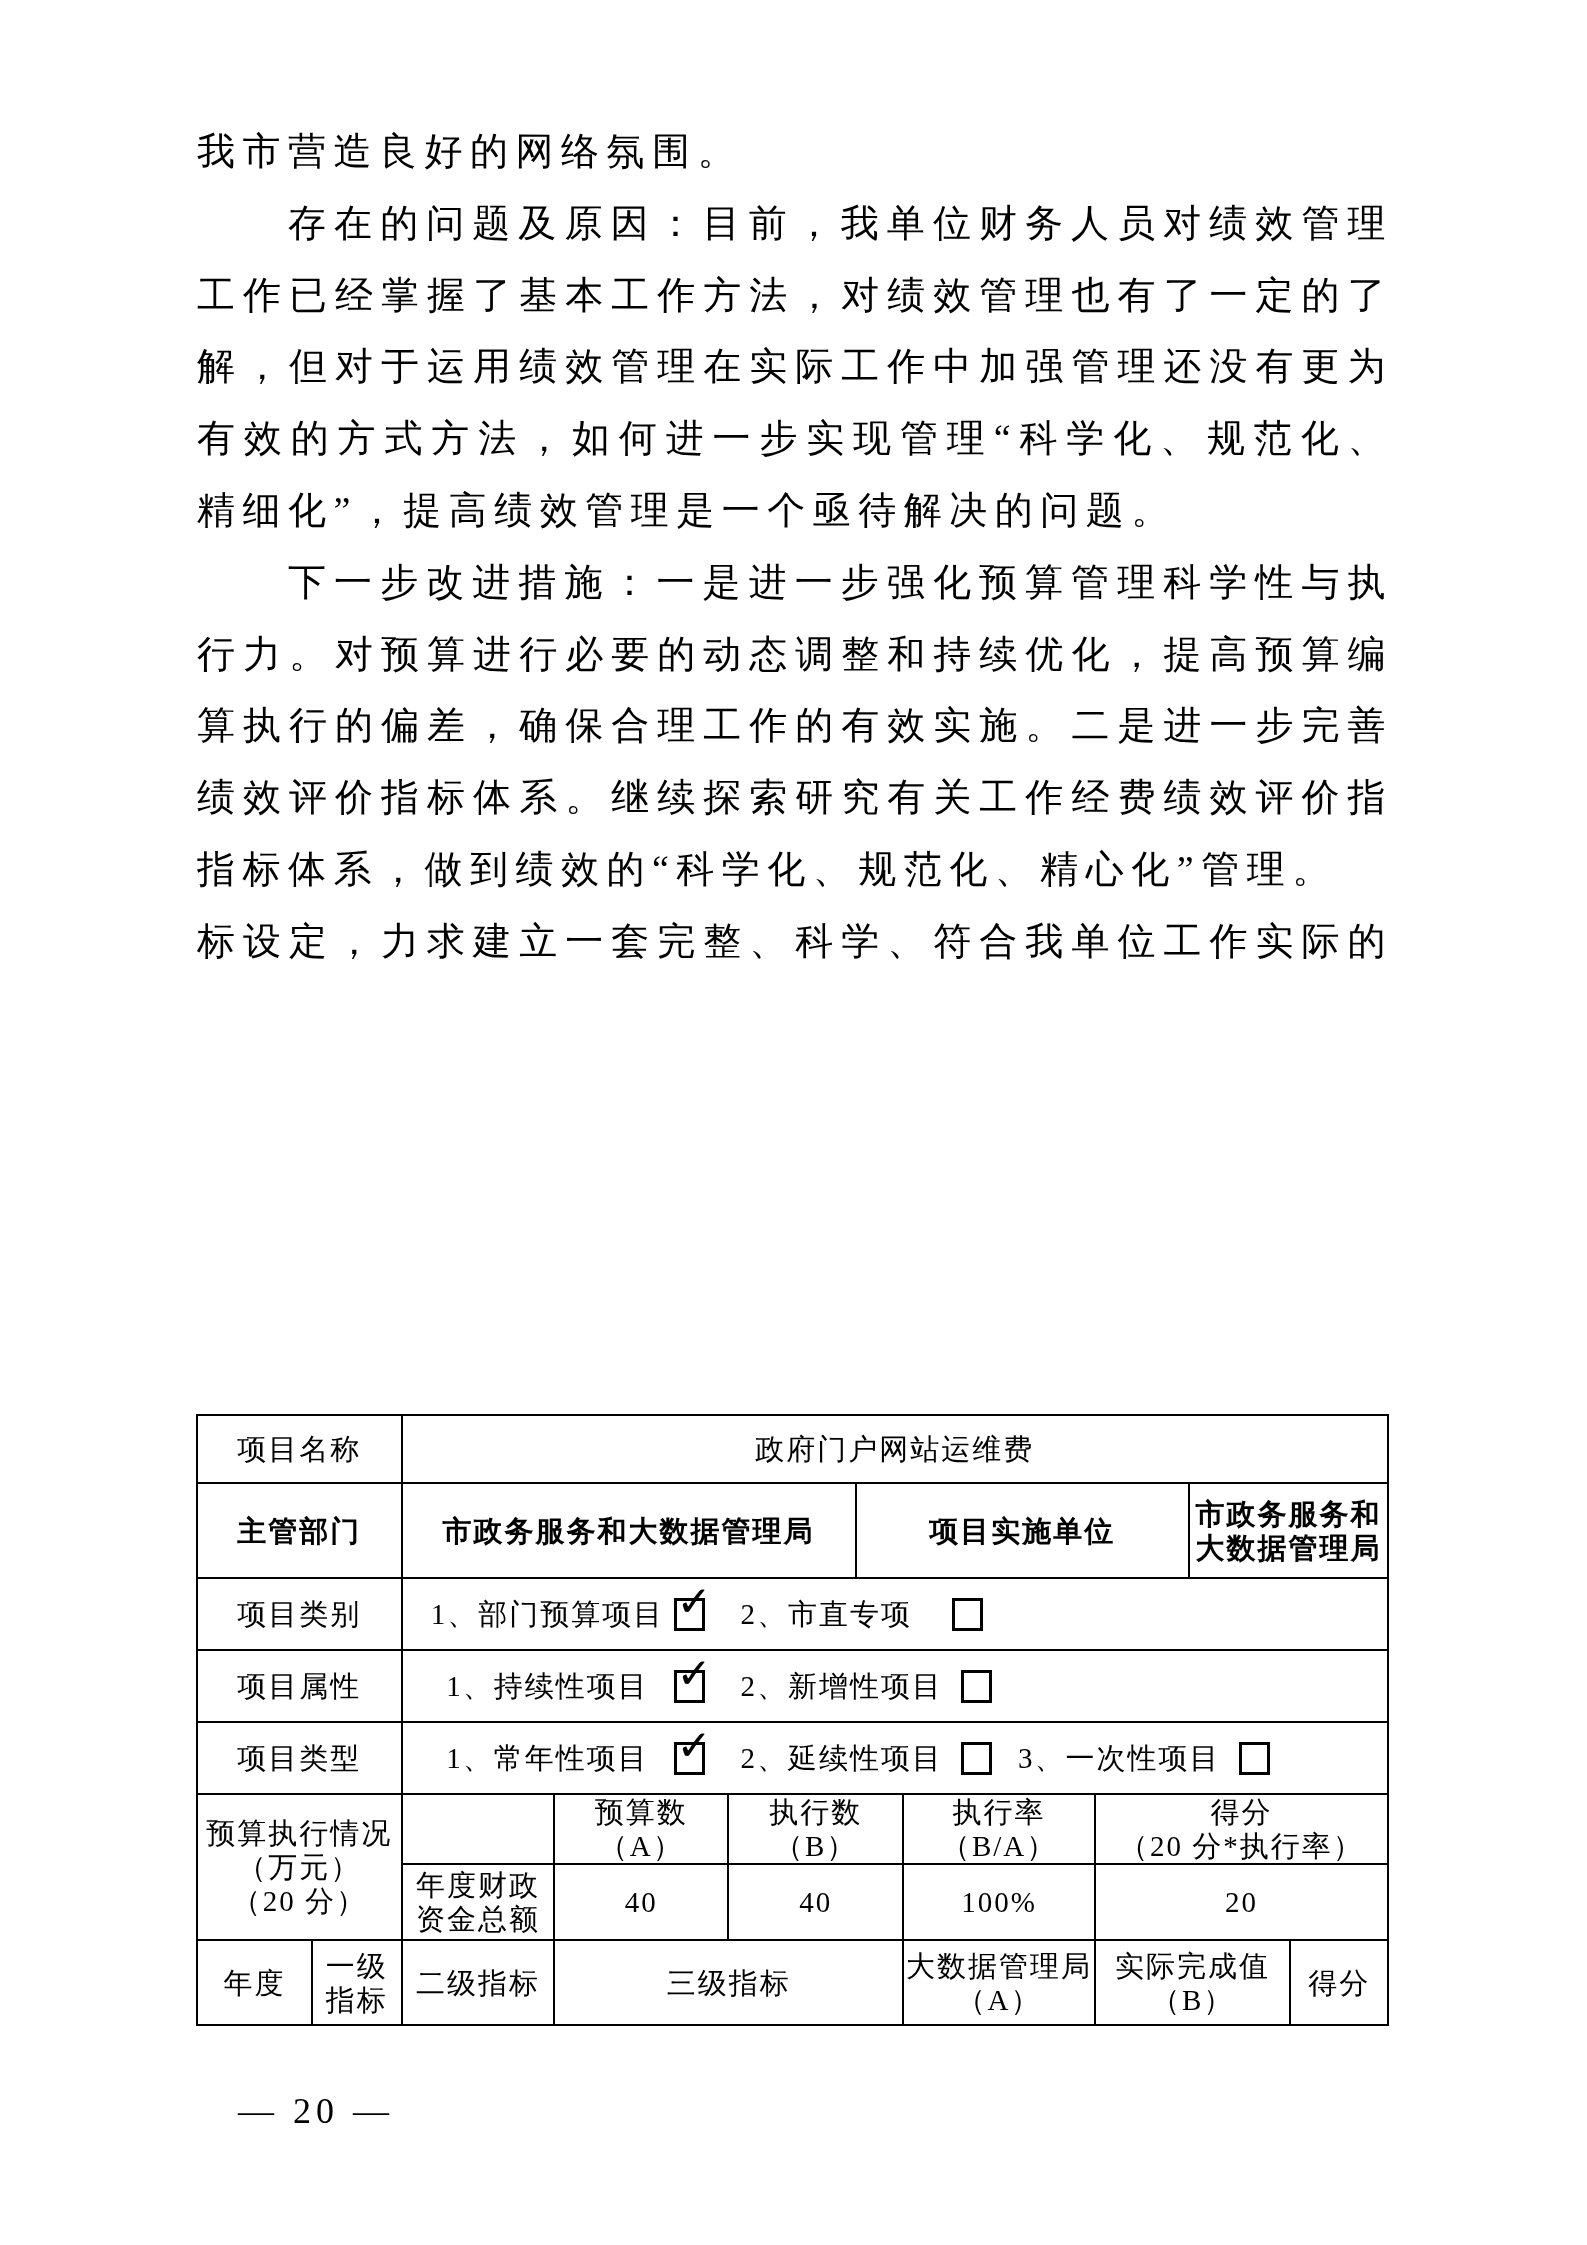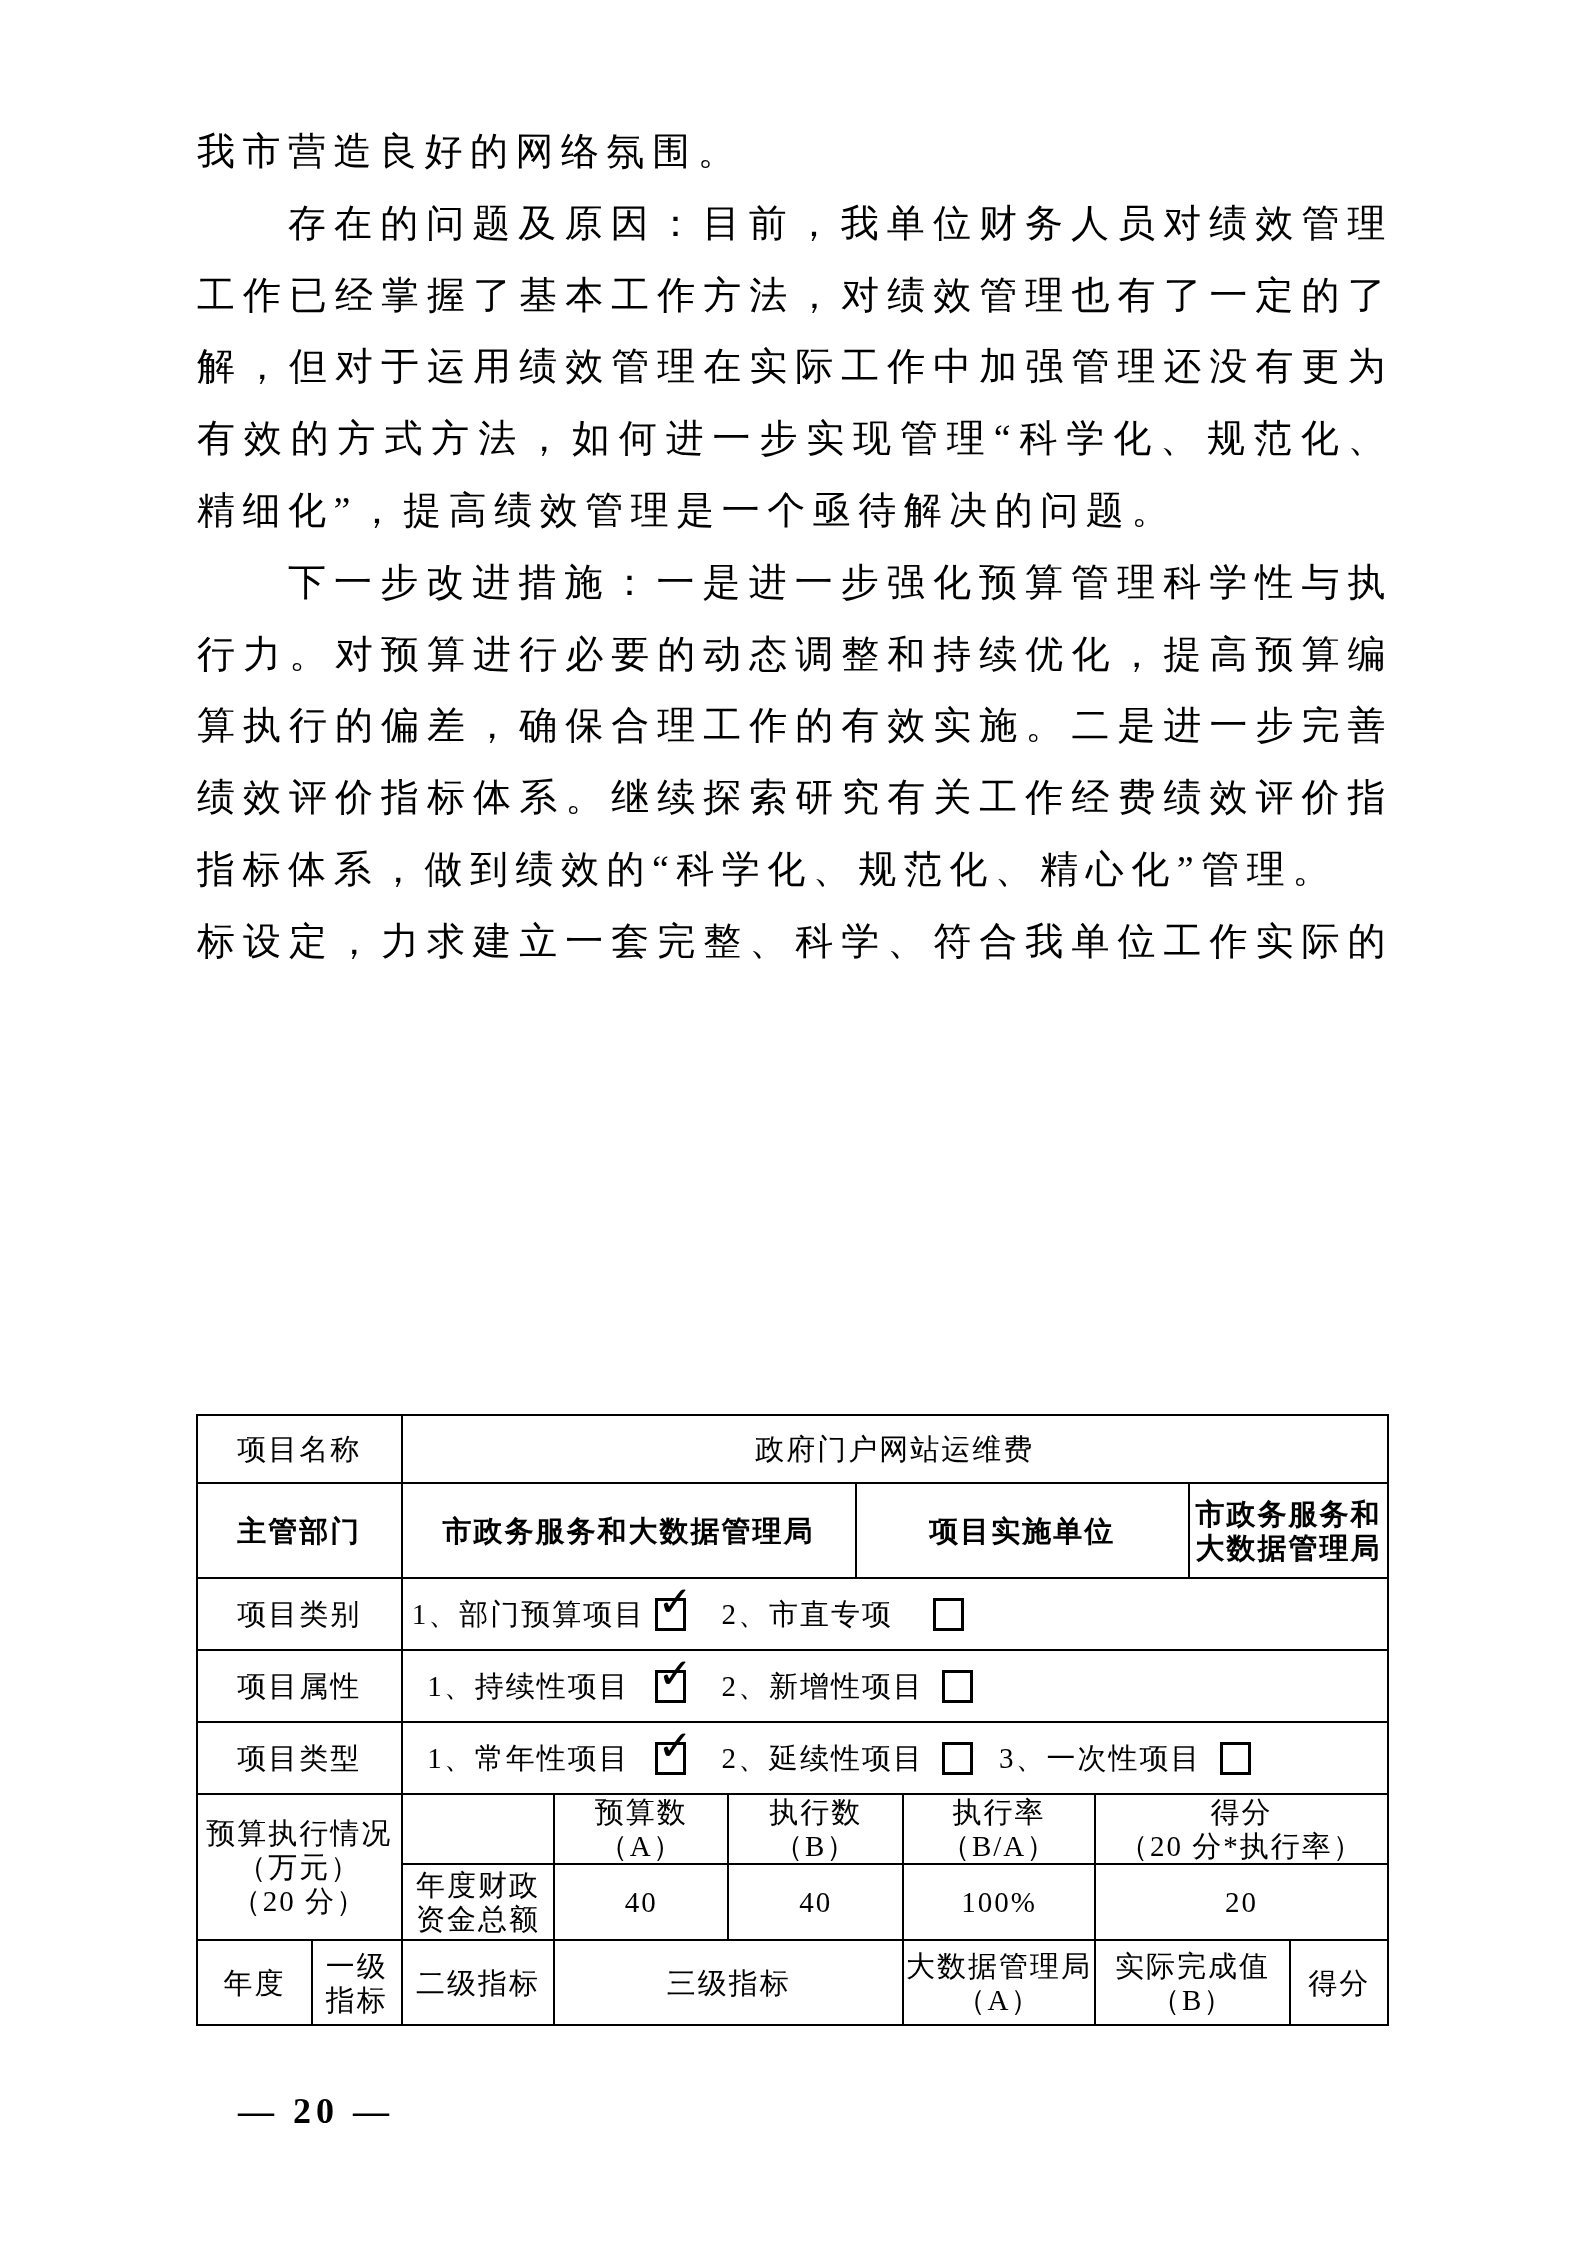--- a/index.html
+++ b/index.html
@@ -60,20 +60,21 @@
   tr.r2 { height: 95px; font-weight: bold; }
   tr.r3, tr.r4, tr.r5 { height: 72px; }
   tr.r6a { height: 66px; }
   tr.r6b { height: 76px; }
   tr.r7 { height: 85px; }
 
   
   .opts {
     display: flex;
     align-items: center;
+    padding-left: 19px;
   }
   .opts .t { display: inline-block; }
   .opts .t1 { width: 252px; }
   .opts .t2 { margin-left: 36px; }
   .opts .t3 { margin-left: 26px; }
   .cb {
     position: relative;
     display: inline-block;
     width: 25px;
     height: 27px;
@@ -94,21 +95,20 @@
 
   .num { letter-spacing: 1px; }
 
   
   .page-number {
     position: absolute;
     left: 238px;
     top: 2090px;
     font-size: 36px;
     letter-spacing: 5px;
-    font-weight: bold;
   }
 </style>
 </head>
 <body>
 
 <div class="page">
 
   <div class="body-text">
     <div class="line end">我市营造良好的网络氛围。</div>
     <div class="line start">存在的问题及原因：目前，我单位财务人员对绩效管理</div>

